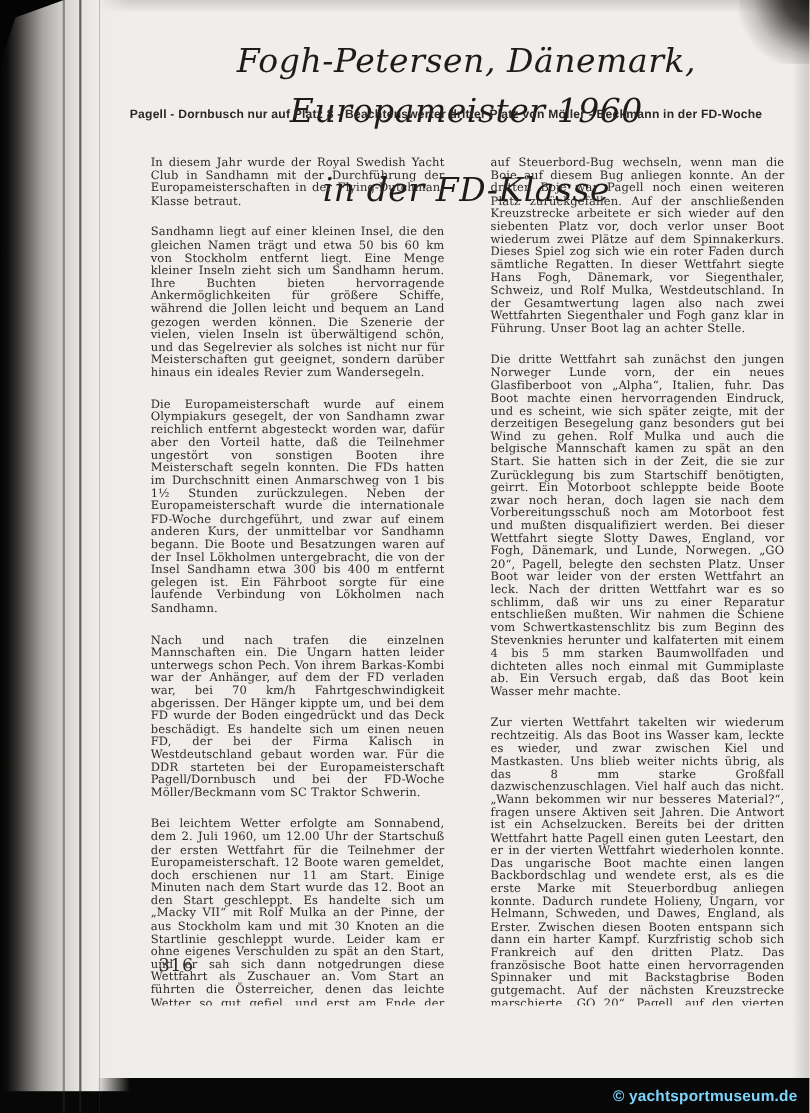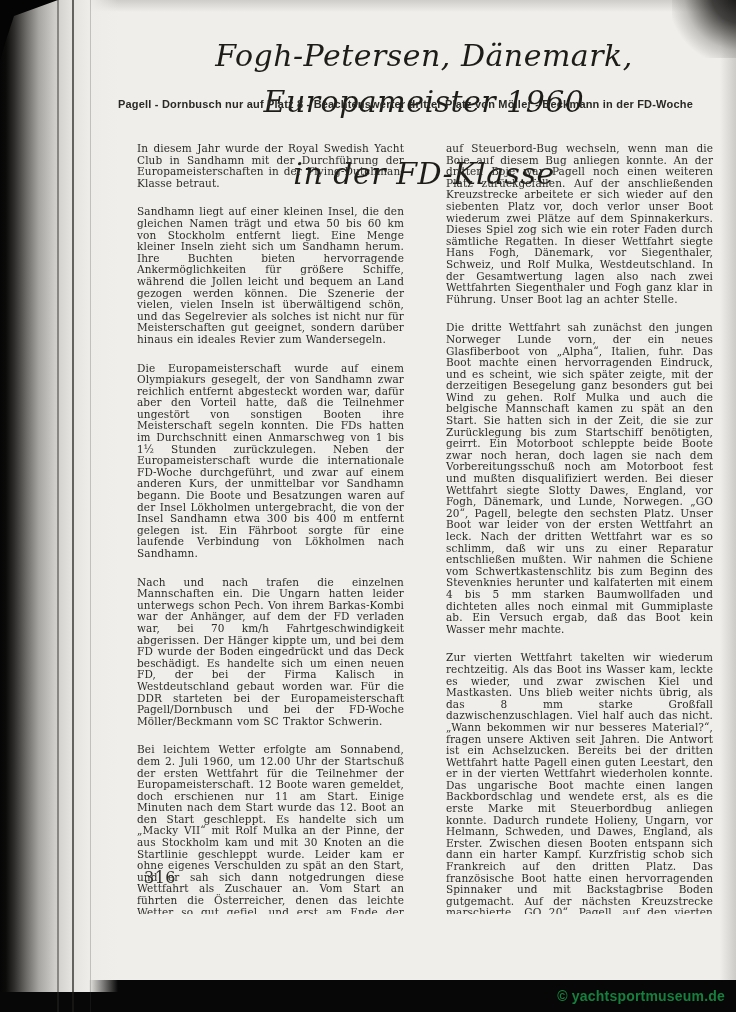--- a/index.html
+++ b/index.html
@@ -85,21 +85,21 @@
     color: #2c2b27; font-size: 16px; letter-spacing: 0.5px; margin-left: 22px;
   }
 
   .footer-bar {
     position: absolute; left: 0; top: 980px; width: 736px; height: 32px;
     background: #070707; z-index: 2;
     display: flex; align-items: center; justify-content: flex-end;
     padding-right: 11px; box-sizing: border-box;
   }
   .watermark {
-    color: #15803d;
+    color: #7dd3fc;
     font-family: "Liberation Sans", sans-serif;
     font-size: 14px; font-weight: bold; letter-spacing: 0.2px;
   }
 </style>
 </head>
 <body>
 
 <div class="gutter"></div>
 <div class="gutter-line l1"></div>
 <div class="gutter-line l2"></div>

